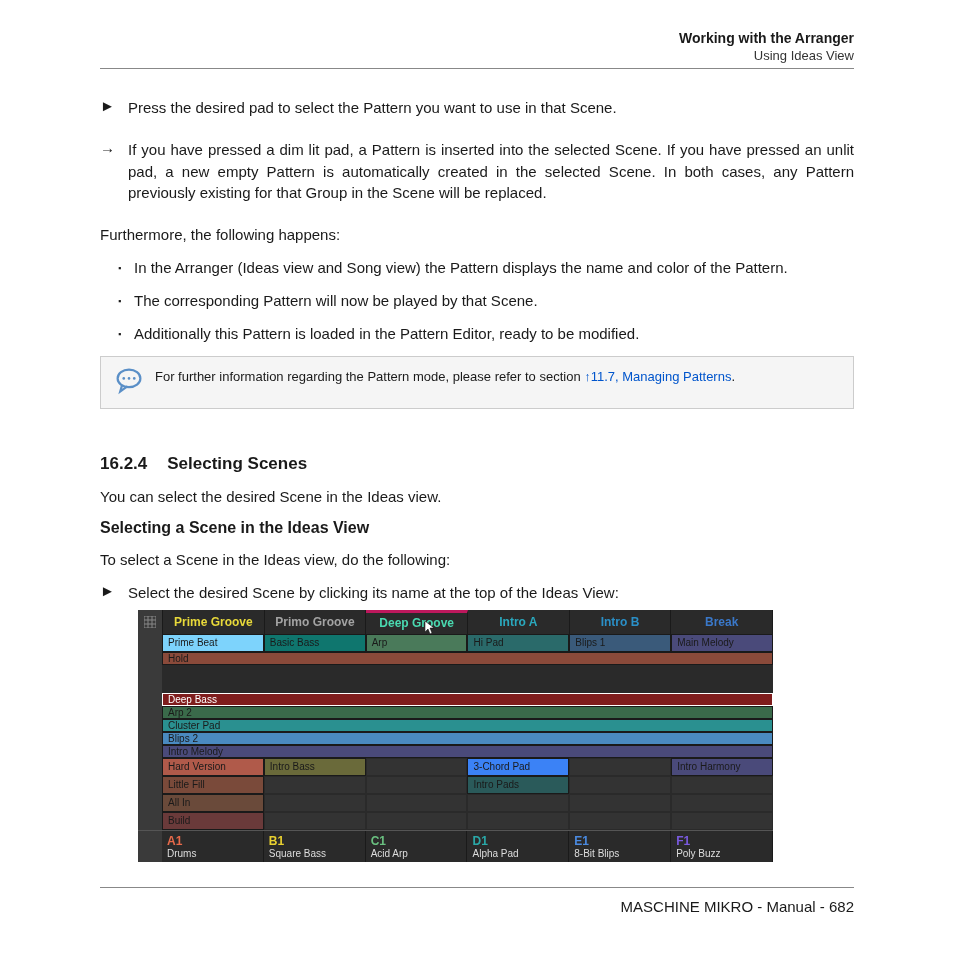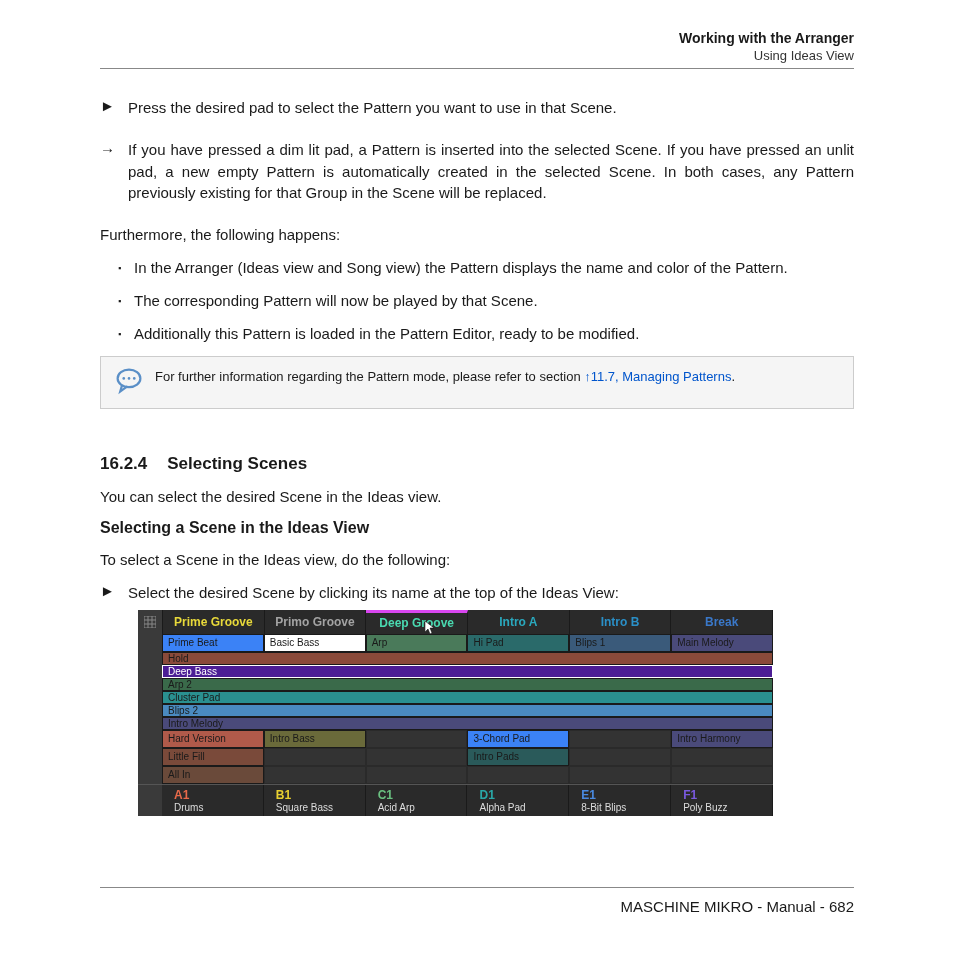--- a/index.html
+++ b/index.html
@@ -126,21 +126,21 @@
     display: flex;
     align-items: center;
     justify-content: center;
     font-size: 12px;
     font-weight: bold;
     position: relative;
     border-right: 1px solid #1a1a1a;
     background: #2a2a2a;
   }
   .scene-head.selected {
-    border-top: 3px solid #d946ef;
+    border-top: 3px solid #be185d;
     height: 21px;
   }
   .pat-cell {
     height: 18px;
     font-size: 10px;
     padding-left: 5px;
     display: flex;
     align-items: center;
     border: 1px solid #1a1a1a;
     box-sizing: border-box;
@@ -153,21 +153,21 @@
     border: 1px solid #2a2a2a;
     color: transparent;
   }
   .group-row {
     display: flex;
     border-top: 1px solid #555;
   }
   .group-cell {
     flex: 1;
     background: #2a2a2a;
-    padding: 3px 12px;
+    padding: 3px 5px;
     border-right: 1px solid #1a1a1a;
     box-sizing: border-box;
   }
   .group-id {
     font-size: 12px;
     font-weight: bold;
   }
   .group-name {
     font-size: 10px;
     color: #ddd;
@@ -273,30 +273,30 @@
               </svg></span></div>
           <div class="scene-head" style="color: rgb(42, 168, 189); flex: 1 1 0%;">Intro A</div>
           <div class="scene-head" style="color: rgb(42, 143, 199); flex: 1 1 0%;">Intro B</div>
           <div class="scene-head" style="color: rgb(58, 120, 201); flex: 1 1 0%;">Break</div>
         </div>
     </div>
     <div style="display:flex">
       <div class="shot-left" style="flex-shrink:0"></div>
       <div id="pattern-grid" style="flex:1">
           <div style="display: flex;">
-            <div class="pat-cell" style="flex: 1 1 0%; background: #3b82f6; color: rgb(26, 26, 26);">Prime Beat</div>
-            <div class="pat-cell" style="flex: 1 1 0%; background: #ffffff; color: rgb(26, 26, 26);">Basic Bass</div>
+            <div class="pat-cell" style="flex: 1 1 0%; background: #7dd3fc; color: rgb(26, 26, 26);">Prime Beat</div>
+            <div class="pat-cell" style="flex: 1 1 0%; background: #0f766e; color: rgb(26, 26, 26);">Basic Bass</div>
             <div class="pat-cell" style="flex: 1 1 0%; background: rgb(74, 122, 90); color: rgb(26, 26, 26);">Arp</div>
             <div class="pat-cell" style="flex: 1 1 0%; background: rgb(42, 106, 106); color: rgb(26, 26, 26);">Hi Pad</div>
             <div class="pat-cell" style="flex: 1 1 0%; background: rgb(58, 90, 122); color: rgb(26, 26, 26);">Blips 1</div>
             <div class="pat-cell" style="flex: 1 1 0%; background: rgb(74, 74, 122); color: rgb(26, 26, 26);">Main Melody</div>
           </div>
           <div style="display: flex; flex-direction: column;">
             <div class="pat-cell" style="flex: 1 1 0%; background: rgb(138, 74, 58); color: rgb(26, 26, 26);">Hold</div>
-            <div class="pat-cell" style="flex: 1 1 0%; background: #4c1d95; color: rgb(255, 255, 255); border: 1px solid rgb(255, 255, 255);">Deep Bass</div>
+            <div class="pat-cell" style="flex: 1 1 0%; background: #7f1d1d; color: rgb(255, 255, 255); border: 1px solid rgb(255, 255, 255); margin-top: 28px;">Deep Bass</div>
             <div class="pat-cell" style="flex: 1 1 0%; background: rgb(58, 106, 74); color: rgb(26, 26, 26);">Arp 2</div>
             <div class="pat-cell" style="flex: 1 1 0%; background: rgb(42, 144, 144); color: rgb(26, 26, 26);">Cluster Pad</div>
             <div class="pat-cell" style="flex: 1 1 0%; background: rgb(74, 138, 192); color: rgb(26, 26, 26);">Blips 2</div>
             <div class="pat-cell" style="flex: 1 1 0%; background: rgb(74, 74, 122); color: rgb(26, 26, 26);">Intro Melody</div>
           </div>
           <div style="display: flex;">
             <div class="pat-cell" style="flex: 1 1 0%; background: rgb(176, 90, 74); color: rgb(26, 26, 26);">Hard Version</div>
             <div class="pat-cell" style="flex: 1 1 0%; background: rgb(106, 106, 58); color: rgb(26, 26, 26);">Intro Bass</div>
             <div class="pat-cell empty" style="flex: 1 1 0%;"></div>
             <div class="pat-cell" style="flex: 1 1 0%; background: #3b82f6; color: rgb(26, 26, 26);">3-Chord Pad</div>
@@ -312,20 +312,28 @@
             <div class="pat-cell empty" style="flex: 1 1 0%;"></div>
           </div>
           <div style="display: flex;">
             <div class="pat-cell" style="flex: 1 1 0%; background: rgb(106, 74, 58); color: rgb(26, 26, 26);">All In</div>
             <div class="pat-cell empty" style="flex: 1 1 0%;"></div>
             <div class="pat-cell empty" style="flex: 1 1 0%;"></div>
             <div class="pat-cell empty" style="flex: 1 1 0%;"></div>
             <div class="pat-cell empty" style="flex: 1 1 0%;"></div>
             <div class="pat-cell empty" style="flex: 1 1 0%;"></div>
           </div>
+          <div style="display: flex;">
+            <div class="pat-cell" style="flex: 1 1 0%; background: rgb(106, 58, 58); color: rgb(26, 26, 26);">Build</div>
+            <div class="pat-cell empty" style="flex: 1 1 0%;"></div>
+            <div class="pat-cell empty" style="flex: 1 1 0%;"></div>
+            <div class="pat-cell empty" style="flex: 1 1 0%;"></div>
+            <div class="pat-cell empty" style="flex: 1 1 0%;"></div>
+            <div class="pat-cell empty" style="flex: 1 1 0%;"></div>
+          </div>
         </div>
     </div>
     <div style="display:flex">
       <div class="shot-left" style="flex-shrink:0;border-top:1px solid #555"></div>
       <div id="groups-row" class="group-row" style="flex:1">
           <div class="group-cell">
             <div class="group-id" style="color: rgb(232, 106, 74);">A1</div>
             <div class="group-name">Drums</div>
           </div>
           <div class="group-cell">

